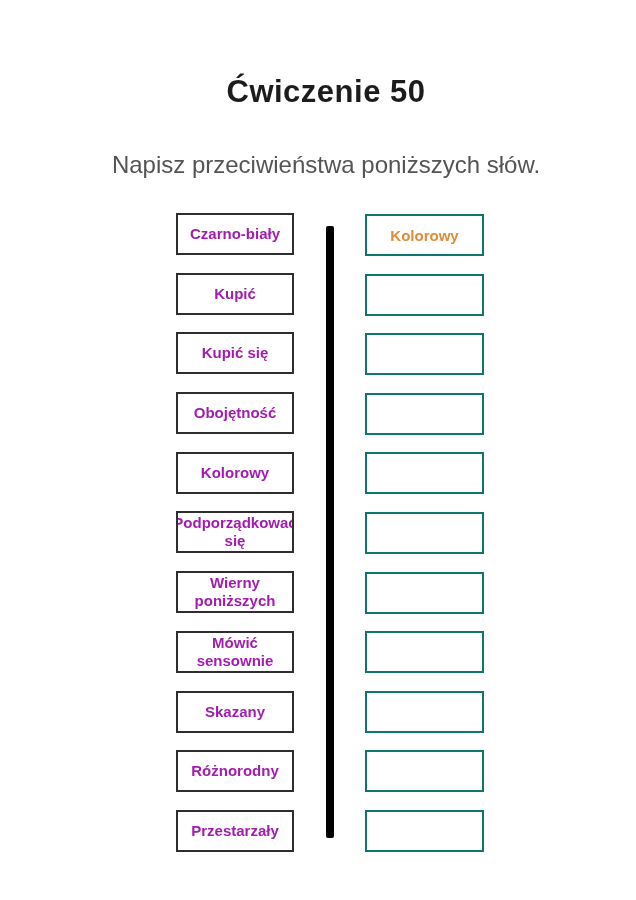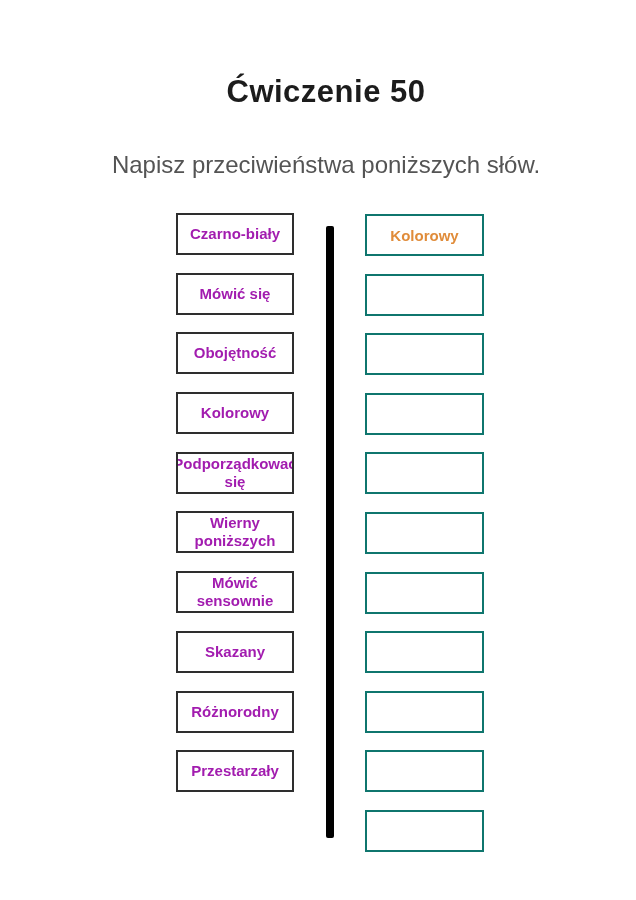--- a/index.html
+++ b/index.html
@@ -71,21 +71,22 @@
 </style>
 </head>
 <body>
 
 <div class="page">
   <h1 class="title">Ćwiczenie 50</h1>
   <p class="instruction">Napisz przeciwieństwa poniższych słów.</p>
 
   <div class="words-col">
       <div class="word-box">Czarno-biały</div>
-      <div class="word-box">Mówić się</div>
+      <div class="word-box">Kupić</div>
+      <div class="word-box">Kupić się</div>
       <div class="word-box">Obojętność</div>
       <div class="word-box">Kolorowy</div>
       <div class="word-box">Podporządkować
 się</div>
       <div class="word-box">Wierny poniższych</div>
       <div class="word-box">Mówić
 sensownie</div>
       <div class="word-box">Skazany</div>
       <div class="word-box">Różnorodny</div>
       <div class="word-box">Przestarzały</div>

